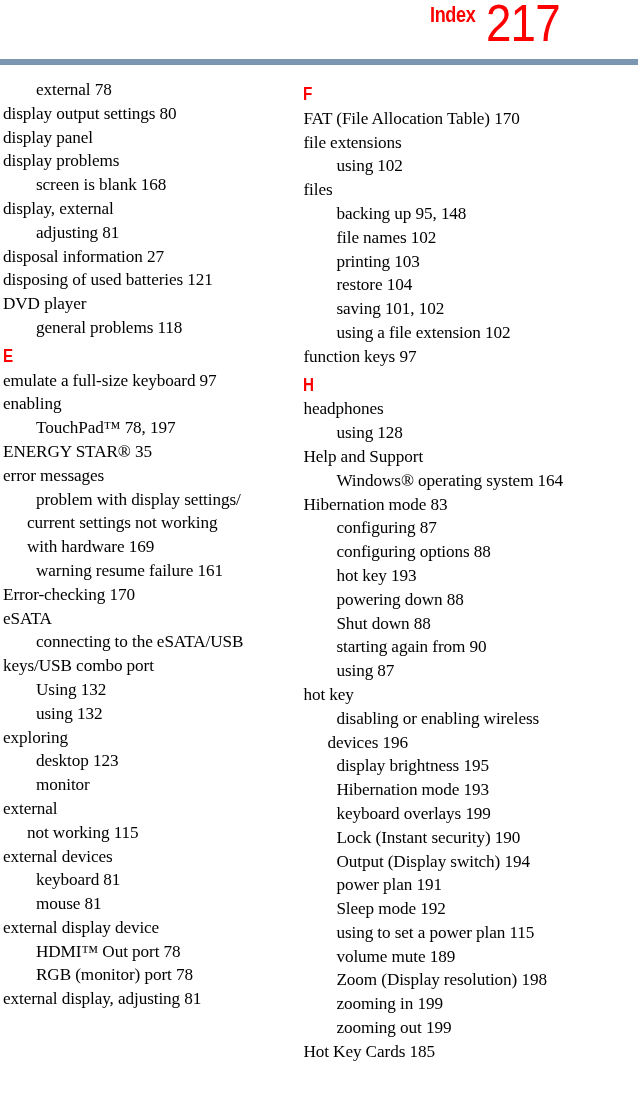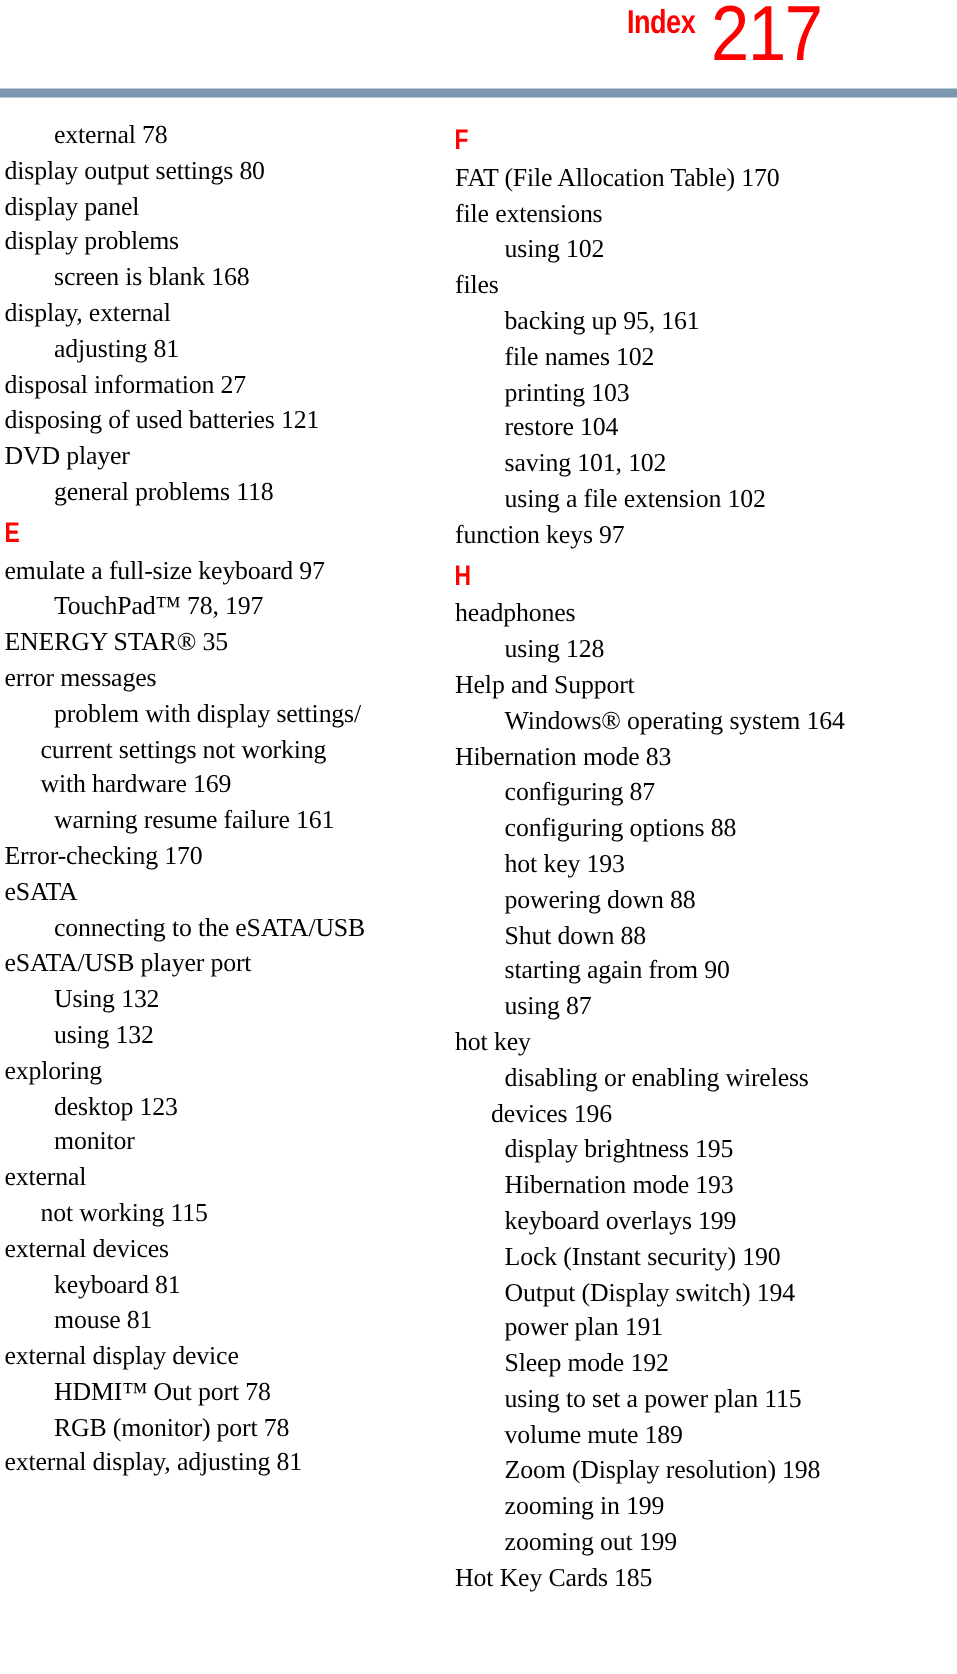--- a/index.html
+++ b/index.html
@@ -14,21 +14,21 @@
     overflow: hidden;
     font-family: "Liberation Serif", "DejaVu Serif", serif;
     color: #000000;
     -webkit-font-smoothing: antialiased;
   }
 
   
   #page-header {
     position: absolute;
     top: 0;
-    left: 0;
+    left: 12px;
     width: 550px;
     height: 59px;
   }
   #header-index-label {
     position: absolute;
     right: 87px;
     top: 2px;
     font-family: "Liberation Sans", "DejaVu Sans", sans-serif;
     font-weight: bold;
     font-size: 22px;
@@ -114,31 +114,32 @@
       <div class="index-entry lvl-0">display problems</div>
       <div class="index-entry lvl-1">screen is blank 168</div>
       <div class="index-entry lvl-0">display, external</div>
       <div class="index-entry lvl-1">adjusting 81</div>
       <div class="index-entry lvl-0">disposal information 27</div>
       <div class="index-entry lvl-0">disposing of used batteries 121</div>
       <div class="index-entry lvl-0">DVD player</div>
       <div class="index-entry lvl-1">general problems 118</div>
       <div class="section-letter" style="color: rgb(255, 0, 0);">E</div>
       <div class="index-entry lvl-0">emulate a full-size keyboard 97</div>
+      <div class="index-entry lvl-0">enabling</div>
       <div class="index-entry lvl-1">TouchPad™ 78, 197</div>
       <div class="index-entry lvl-0">ENERGY STAR® 35</div>
       <div class="index-entry lvl-0">error messages</div>
       <div class="index-entry lvl-1">problem with display settings/</div>
       <div class="index-entry lvl-2">current settings not working</div>
       <div class="index-entry lvl-2">with hardware 169</div>
       <div class="index-entry lvl-1">warning resume failure 161</div>
       <div class="index-entry lvl-0">Error-checking 170</div>
       <div class="index-entry lvl-0">eSATA</div>
       <div class="index-entry lvl-1">connecting to the eSATA/USB</div>
-      <div class="index-entry lvl-0">eSATA/USB player port</div>
+      <div class="index-entry lvl-0">keys/USB combo port</div>
       <div class="index-entry lvl-1">Using 132</div>
       <div class="index-entry lvl-1">using 132</div>
       <div class="index-entry lvl-0">exploring</div>
       <div class="index-entry lvl-1">desktop 123</div>
       <div class="index-entry lvl-1">monitor</div>
       <div class="index-entry lvl-0">external</div>
       <div class="index-entry lvl-2">not working 115</div>
       <div class="index-entry lvl-0">external devices</div>
       <div class="index-entry lvl-1">keyboard 81</div>
       <div class="index-entry lvl-1">mouse 81</div>
@@ -146,21 +147,21 @@
       <div class="index-entry lvl-1">HDMI™ Out port 78</div>
       <div class="index-entry lvl-1">RGB (monitor) port 78</div>
       <div class="index-entry lvl-0">external display, adjusting 81</div>
     </div>
   <div class="index-column" id="index-column-right">
       <div class="section-letter" style="color: rgb(255, 0, 0);">F</div>
       <div class="index-entry lvl-0">FAT (File Allocation Table) 170</div>
       <div class="index-entry lvl-0">file extensions</div>
       <div class="index-entry lvl-1">using 102</div>
       <div class="index-entry lvl-0">files</div>
-      <div class="index-entry lvl-1">backing up 95, 161</div>
+      <div class="index-entry lvl-1">backing up 95, 148</div>
       <div class="index-entry lvl-1">file names 102</div>
       <div class="index-entry lvl-1">printing 103</div>
       <div class="index-entry lvl-1">restore 104</div>
       <div class="index-entry lvl-1">saving 101, 102</div>
       <div class="index-entry lvl-1">using a file extension 102</div>
       <div class="index-entry lvl-0">function keys 97</div>
       <div class="section-letter" style="color: rgb(255, 0, 0);">H</div>
       <div class="index-entry lvl-0">headphones</div>
       <div class="index-entry lvl-1">using 128</div>
       <div class="index-entry lvl-0">Help and Support</div>

